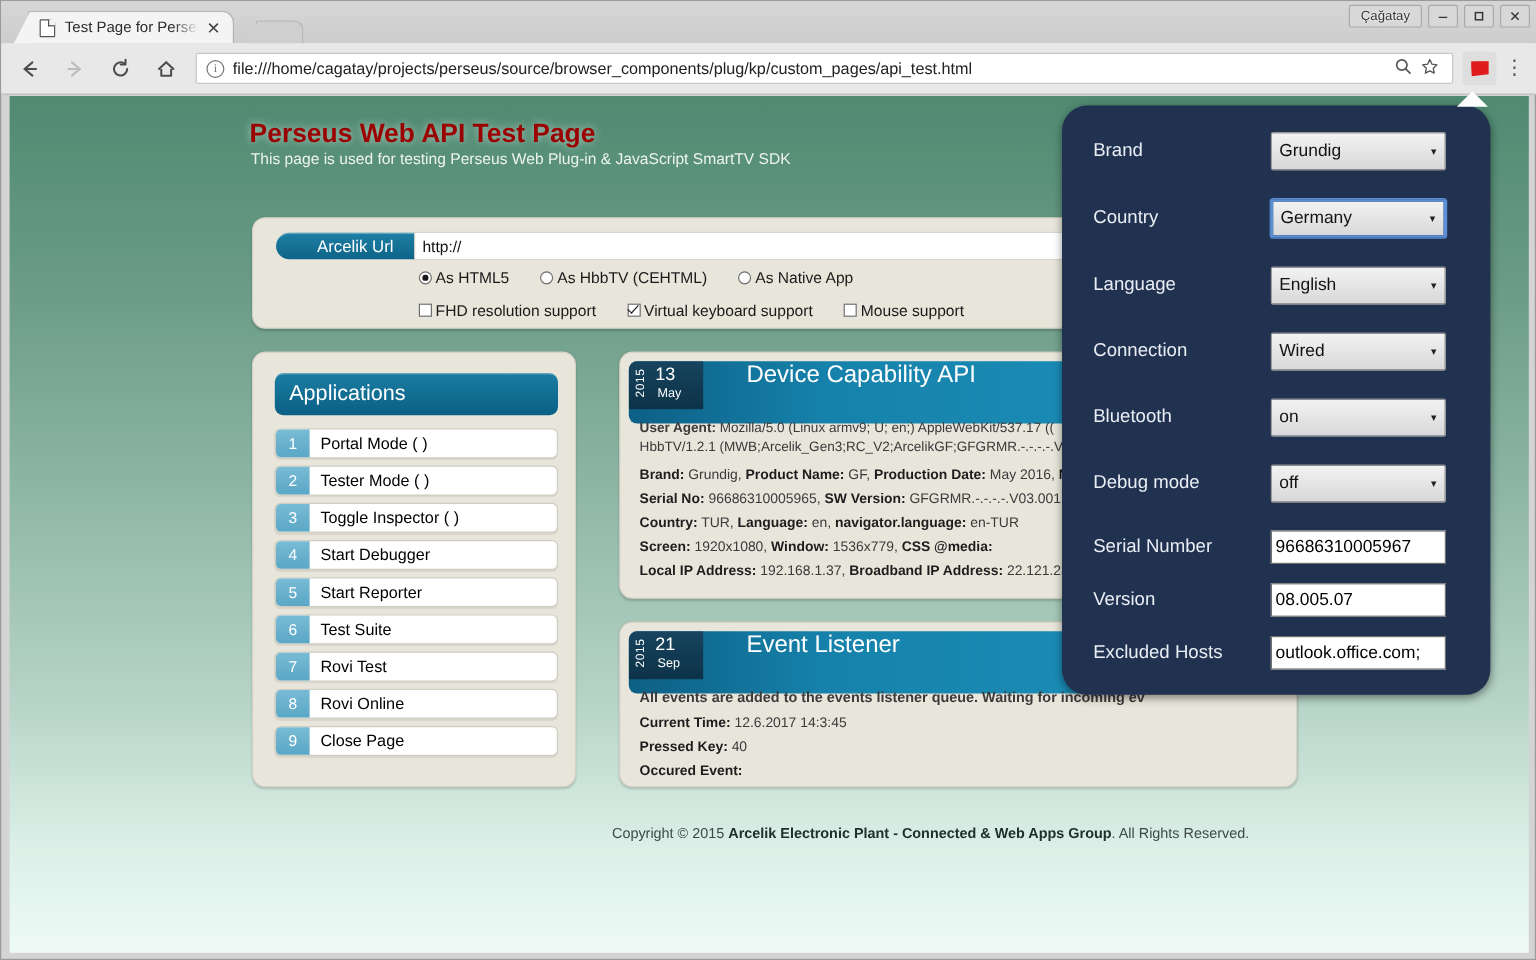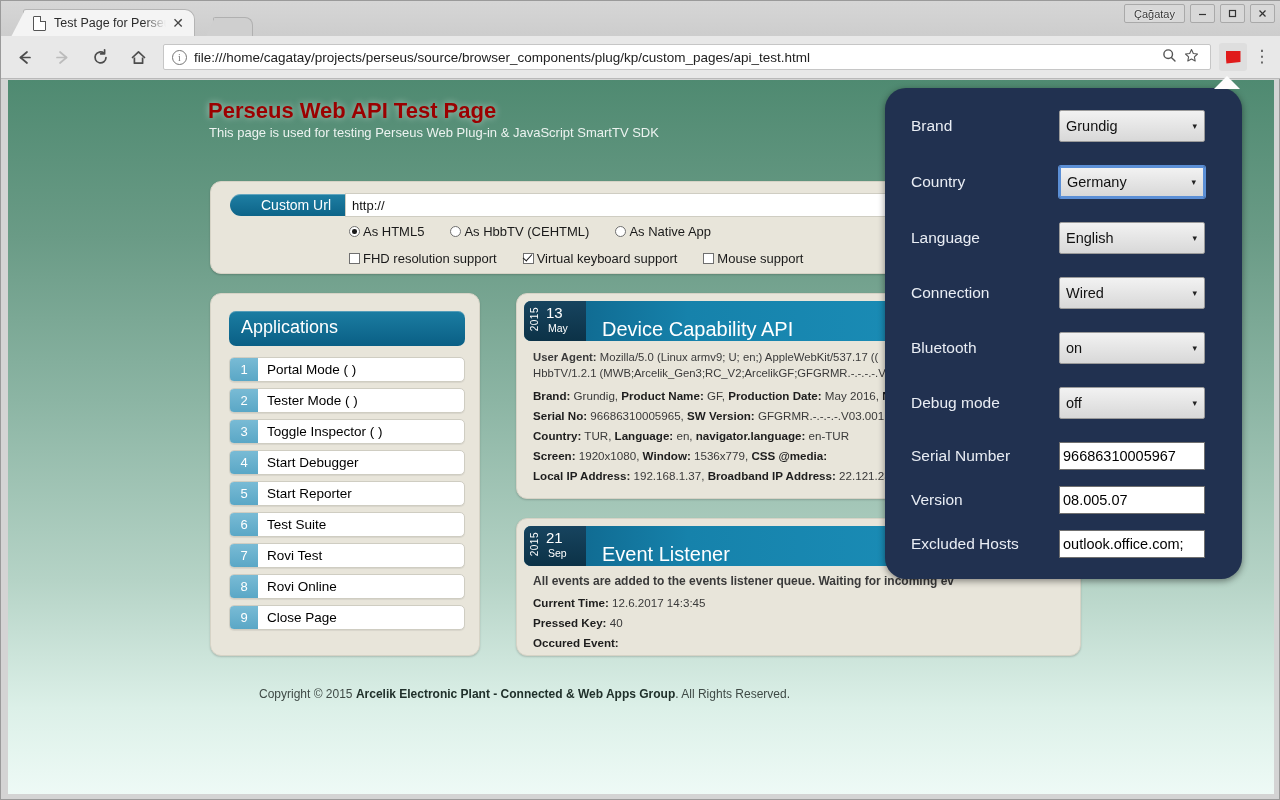--- a/index.html
+++ b/index.html
@@ -208,24 +208,24 @@
     background: linear-gradient(#79bbd5, #5aa7c6);
     border-radius: 4px 0 0 4px;
     color: #fff; font-size: 13px; text-align: center; line-height: 23px; flex: none;
   }
   .app-label { margin-left: 9px; font-size: 13.5px; color: #000000; }
 
   .datepanel { }
   #devcap-panel { left: 508px; top: 213px; width: 565px; height: 206px; }
   #event-panel  { left: 508px; top: 438px; width: 565px; height: 138px; }
   .dp-header {
-    position: absolute; left: 7px; top: 7px; right: 7px; height: 40px;
+    position: absolute; left: 7px; top: 7px; right: 7px; height: 52px;
     border-radius: 7px; overflow: hidden;
     background: linear-gradient(90deg, #0d5f85 0%, #1682ab 30%, #1d93bd 100%);
-    display: flex; align-items: flex-end;
+    display: flex; align-items: flex-start; gap: 20px;
   }
   .dp-date {
     width: 62px; height: 40px; flex: none;
     background: linear-gradient(#17445f, #0c3247);
     position: relative; color: #fff;
   }
   .dp-year {
     position: absolute; left: 5px; top: 6px;
     font-size: 10px; writing-mode: vertical-rl; transform: rotate(180deg);
     letter-spacing: 0.5px;
@@ -235,21 +235,21 @@
   .dp-title { margin-left: 16px; font-size: 20px; color: #fff; }
 
   .dp-body { position: absolute; left: 16px; top: 55px; right: 10px; }
   .dl { font-size: 11.6px; color: #3a3a3a; margin-bottom: 7px; white-space: nowrap; overflow: hidden; }
   .dl b { color: #1d1d1d; }
   .ua { font-size: 11.3px; color: #3a3a3a; line-height: 1.45; margin-bottom: 7px; white-space: nowrap; overflow:hidden; }
   .evnote { font-size: 12px; color: #3a3a3a; margin-bottom: 8px; white-space: nowrap; overflow: hidden; font-weight: bold; }
 
   .footer {
     position: absolute; left: 0; top: 607px; width: 1033px;
-    text-align: center; font-size: 12px; color: #3f4a46;
+    text-align: right; font-size: 12px; color: #3f4a46;
   }
   .footer b { color: #20302b; }
 
   
   #settings-popup {
     position: absolute; left: 884px; top: 87px;
     width: 357px; height: 491px;
     background: #213150;
     box-shadow: 0 2px 7px rgba(0,0,0,0.45);
     z-index: 50;
@@ -371,21 +371,21 @@
     </div>
     <div class="menu-dots">⋮</div>
   </div>
 
   <div id="viewport">
 
     <div class="page-title">Perseus Web API Test Page</div>
     <div class="page-sub">This page is used for testing Perseus Web Plug-in &amp; JavaScript SmartTV SDK</div>
 
     <div class="panel" id="customurl-panel">
-      <div class="cu-btn">Custom Url</div>
+      <div class="cu-btn">Arcelik Url</div>
       <input class="cu-input" value="http://" style="">
       <div class="opt-row r1">
         <label class="opt">
           <span class="radio on"></span>
           <span>As HTML5</span>
         </label>
         <label class="opt">
           <span class="radio"></span>
           <span>As HbbTV (CEHTML)</span>
         </label>

